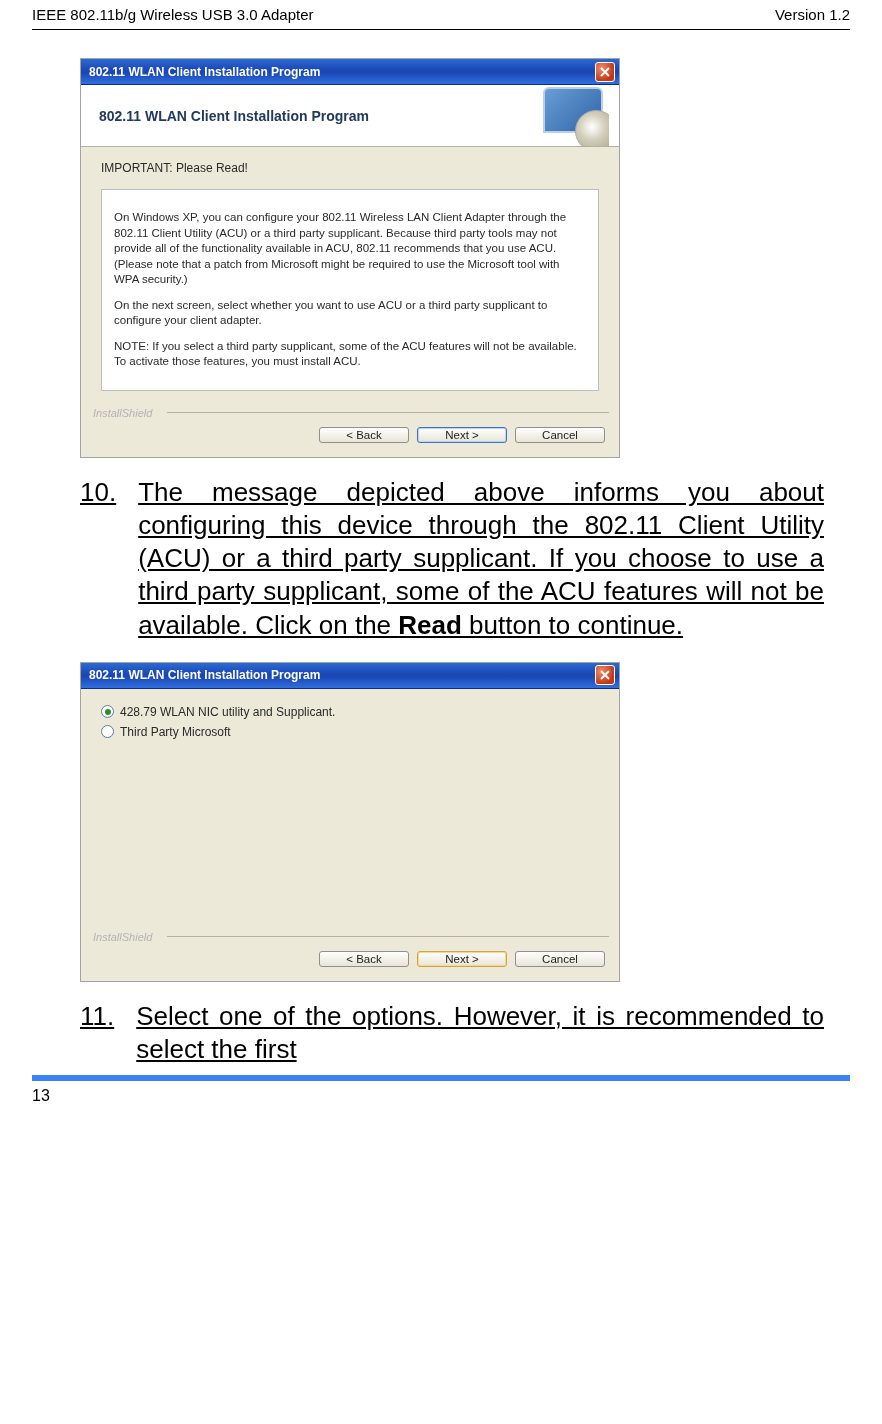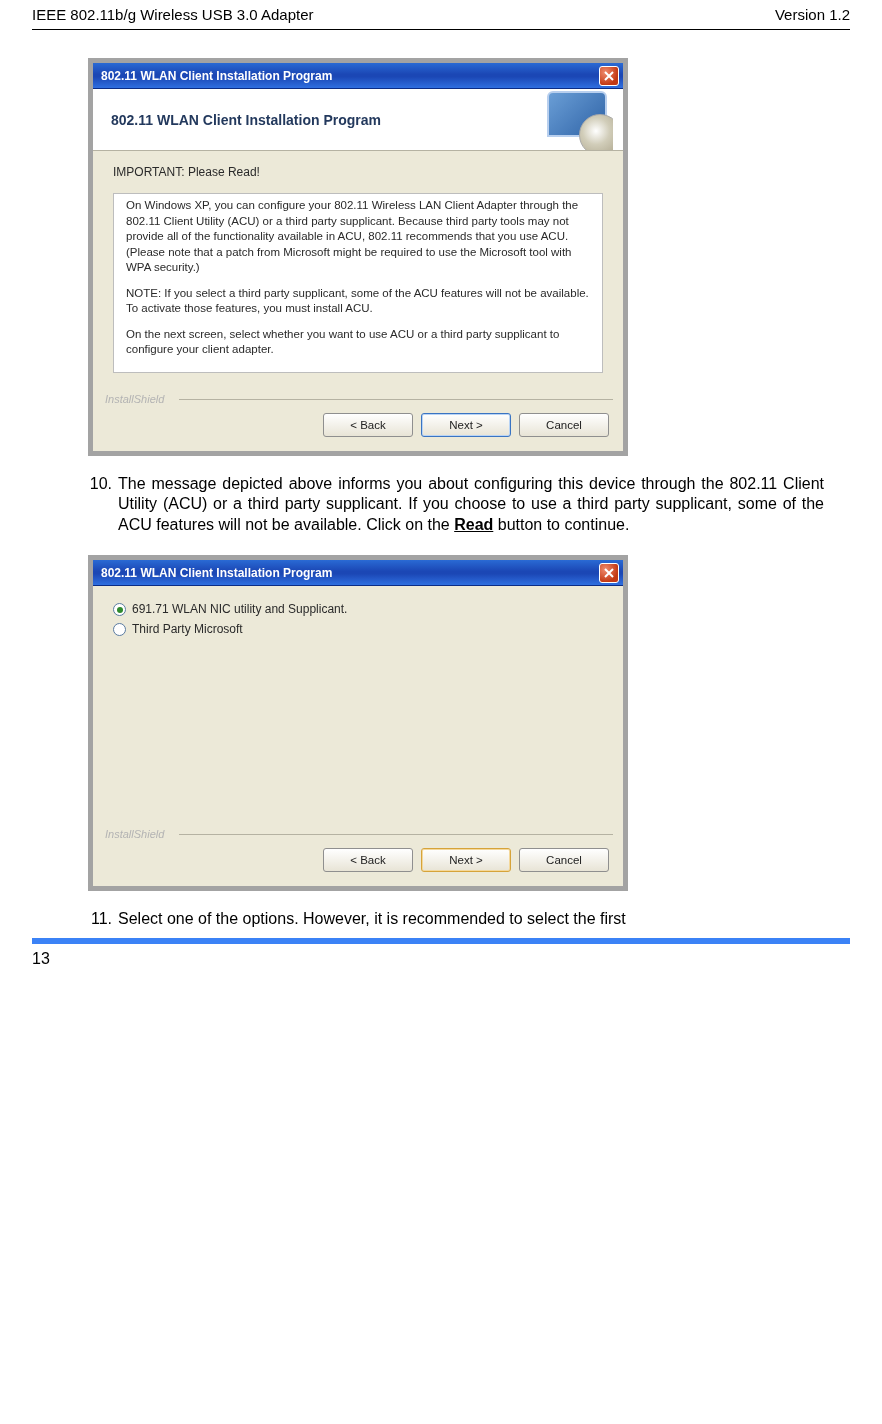--- a/index.html
+++ b/index.html
@@ -20,22 +20,22 @@
     padding: 6px 0;
     font-size: 15px;
     border-bottom: 1px solid #000;
     margin-bottom: 28px;
   }
   .content-block {
     padding: 0 18px 0 48px;
   }
   .win-dialog {
     width: 540px;
-    margin: 20px 0 18px 8px;
-    border: 5px solid #a3a3a3;
+    margin: 20px 0 18px 0;
+    border: 1px solid #a3a3a3;
     background: #ece9d8;
   }
   .win-titlebar {
     height: 26px;
     background: linear-gradient(to bottom, #2a6ad4 0%, #1b47b5 45%, #1b47b5 55%, #2f6fe0 100%);
     border-bottom: 1px solid #0b2c85;
     display: flex;
     align-items: center;
     justify-content: space-between;
     padding: 0 4px 0 8px;
@@ -107,21 +107,21 @@
     position: relative;
   }
   .panel-subtitle {
     margin: -4px 0 14px 0;
     font-size: 12px;
     color: #2a2a2a;
   }
   .text-frame {
     background: #fff;
     border: 1px solid #bdbdbd;
-    padding: 4px 12px;
+    padding: 20px 12px;
     min-height: 180px;
     font-size: 11.5px;
     line-height: 1.35;
   }
   .text-frame p { margin-bottom: 10px; }
   .text-frame p:last-child { margin-bottom: 0; }
   .radio-row {
     display: flex;
     align-items: center;
     gap: 6px;
@@ -161,47 +161,48 @@
     background: #b5b2a2;
   }
   .btn-row {
     display: flex;
     justify-content: flex-end;
     gap: 8px;
     padding: 0 14px 14px 14px;
   }
   .win-button {
     min-width: 90px;
-    height: 24px;
+    height: 16px;
     font-family: Tahoma, Arial, sans-serif;
     font-size: 11.5px;
     background: linear-gradient(to bottom, #fff, #e8e4d6);
     border: 1px solid #8f8f8f;
     border-radius: 3px;
     display: flex;
     align-items: center;
     justify-content: center;
     color: #222;
   }
   .win-button.default {
     border: 1px solid #3a74c2;
     box-shadow: inset 0 0 0 1px #b9d4f5;
   }
   .win-button.orange {
     border: 1px solid #d6a33a;
     box-shadow: inset 0 0 0 1px #f4d89b;
   }
   .step-text {
     display: flex;
-    gap: 6px;
+    gap: 22px;
     padding-right: 8px;
-    font-size: 16px;
+    font-size: 26px;
     line-height: 1.28;
     text-align: justify;
     margin-bottom: 8px;
+    text-decoration: underline;
   }
   .step-num {
     flex: 0 0 32px;
     text-align: right;
   }
   .step-body {
     flex: 1;
   }
   .underline {
     text-decoration: underline;
@@ -246,22 +247,22 @@
         <span class="banner-title">802.11 WLAN Client Installation Program</span>
         <div class="banner-art">
           <div class="art-monitor"></div>
           <div class="art-disc"></div>
         </div>
       </div>
       <div class="panel-body">
         <p class="panel-subtitle">IMPORTANT: Please Read!</p>
         <div class="text-frame">
           <p>On Windows XP, you can configure your 802.11 Wireless LAN Client Adapter through the 802.11 Client Utility (ACU) or a third party supplicant. Because third party tools may not provide all of the functionality available in ACU, 802.11 recommends that you use ACU. (Please note that a patch from Microsoft might be required to use the Microsoft tool with WPA security.)</p>
+          <p>On the next screen, select whether you want to use ACU or a third party supplicant to configure your client adapter.</p>
           <p>NOTE: If you select a third party supplicant, some of the ACU features will not be available. To activate those features, you must install ACU.</p>
-          <p>On the next screen, select whether you want to use ACU or a third party supplicant to configure your client adapter.</p>
         </div>
       </div>
       <div class="shield-row">
         <span>InstallShield</span>
         <div class="shield-line"></div>
       </div>
       <div class="btn-row">
         <div class="win-button">&lt; Back</div>
         <div class="win-button default">Next &gt;</div>
         <div class="win-button">Cancel</div>
@@ -280,21 +281,21 @@
         <span>802.11 WLAN Client Installation Program</span>
         <div class="win-close">
           <svg width="10" height="10" viewBox="0 0 10 10">
               <path d="M1 1 L9 9 M9 1 L1 9" stroke="#fff" stroke-width="2"></path>
             </svg>
         </div>
       </div>
       <div class="panel-body choose-body">
         <div class="radio-row">
           <span class="radio selected"></span>
-          <span>691.71 WLAN NIC utility and Supplicant.</span>
+          <span>428.79 WLAN NIC utility and Supplicant.</span>
         </div>
         <div class="radio-row">
           <span class="radio"></span>
           <span>Third Party Microsoft</span>
         </div>
       </div>
       <div class="shield-row">
         <span>InstallShield</span>
         <div class="shield-line"></div>
       </div>

